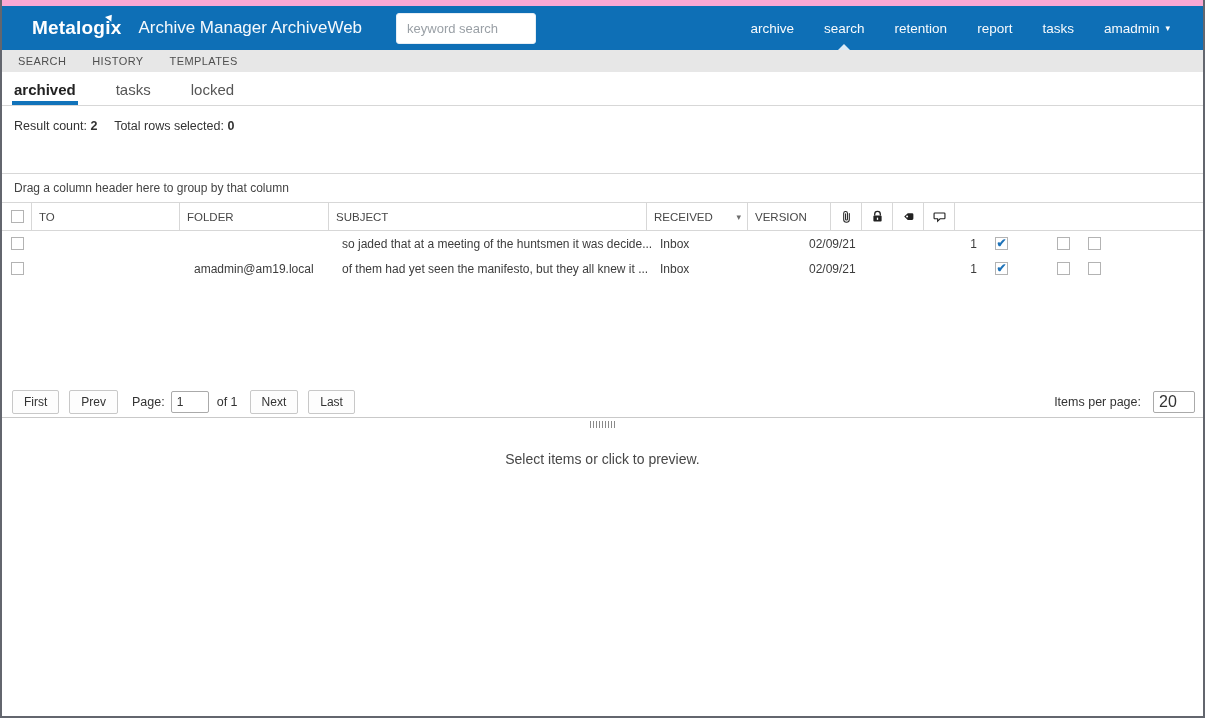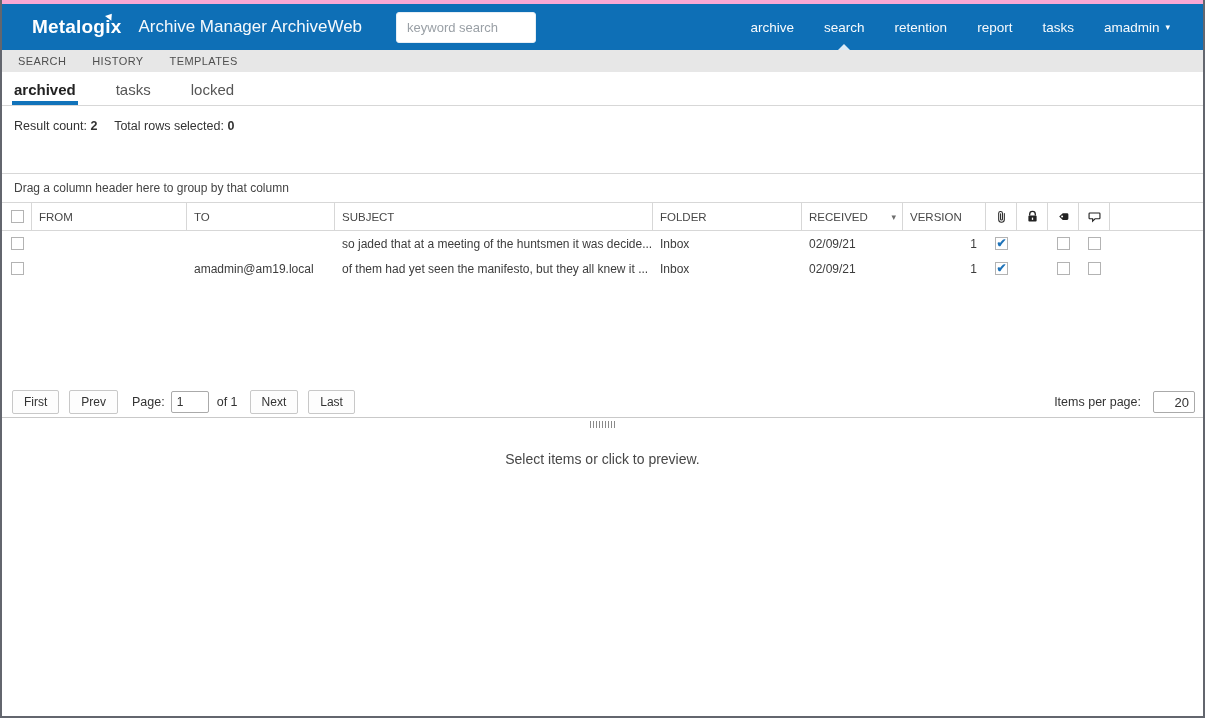--- a/index.html
+++ b/index.html
@@ -4,21 +4,21 @@
 <style>
   * { margin:0; padding:0; box-sizing:border-box; }
   body { font-family:"Liberation Sans", sans-serif; background:#fff; }
   .page {
     width:1205px; height:718px; display:flex; flex-direction:column;
     border-left:2px solid #63666e; border-right:2px solid #63666e; border-bottom:2px solid #63666e;
     background:#fff; overflow:hidden;
   }
   
   .appbar {
-    height:50px; flex:0 0 50px; background:#0e6fb6; border-top:4px solid #f9a8d4;
+    height:50px; flex:0 0 50px; background:#0e6fb6; border-top:6px solid #f9a8d4;
     display:flex; align-items:center; color:#fff;
   }
   .logo { position:relative; font-size:19px; font-weight:bold; letter-spacing:.2px; margin-left:30px; white-space:nowrap; }
   .logo::after {
     content:''; position:absolute; top:-3px; right:7px; width:0; height:0;
     border-left:4px solid transparent; border-right:4px solid transparent; border-bottom:6px solid #fff;
     transform:rotate(38deg);
   }
   .app-title { font-size:17px; font-weight:normal; margin-left:17px; color:rgba(255,255,255,.96); white-space:nowrap; }
   .kw-search {
@@ -84,22 +84,22 @@
     height:24px; padding:0 11px; margin-right:10px; cursor:pointer;
   }
   .pg-label { font-size:12.5px; color:#333; margin:0 6px 0 4px; }
   .pg-input {
     width:38px; height:22px; border:1px solid #aaa; border-radius:2px; font-size:12px; color:#333;
     padding:0 5px; margin-right:8px; outline:none; font-family:"Liberation Sans", sans-serif;
   }
   .pg-of { font-size:12.5px; color:#333; margin-right:12px; }
   .pager-right { margin-left:auto; display:flex; align-items:center; }
   .ipp-input {
-    width:42px; height:22px; border:1px solid #aaa; border-radius:2px; font-size:13px; color:#333;
-    padding:0 5px; margin-left:6px; outline:none; font-family:"Liberation Sans", sans-serif;text-align:right;
+    width:42px; height:22px; border:1px solid #aaa; border-radius:2px; font-size:16px; color:#333;
+    padding:0 5px; margin-left:6px; outline:none; font-family:"Liberation Sans", sans-serif;
   }
   
   .splitter { height:13px; flex:0 0 13px; display:flex; align-items:center; justify-content:center; cursor:row-resize; }
   .grip { width:26px; height:7px; background:repeating-linear-gradient(90deg,#8a8a8a 0 1px,transparent 1px 3px); }
   .preview { flex:1 1 auto; display:flex; justify-content:center; padding-top:20px; }
   .preview-msg { font-size:14px; color:#474747; }
 </style>
 </head>
 <body>
 
@@ -144,24 +144,23 @@
     </div>
   </div>
 
   <div class="group-hint">Drag a column header here to group by that column</div>
 
   <div class="grid">
     <div class="grid-row grid-head">
       <div class="cell c-check">
         <span class="cbx"></span>
       </div>
-      <div class="cell c-from">FROM</div>
       <div class="cell c-to">TO</div>
+      <div class="cell c-folder">FOLDER</div>
       <div class="cell c-subject">SUBJECT</div>
-      <div class="cell c-folder">FOLDER</div>
       <div class="cell c-received">
         <span>RECEIVED</span>
         <span class="sort-caret">▾</span>
       </div>
       <div class="cell c-version">VERSION</div>
       <div class="cell c-icon">
         <svg class="icon-svg" viewBox="0 0 16 16">
             <path d="M11 4.8 v6.4 a3 3 0 0 1 -6 0 V4.6 a2 2 0 0 1 4 0 v6.2 a1 1 0 0 1 -2 0 V5" fill="none" stroke="#222" stroke-width="1.1" stroke-linecap="round"></path>
           </svg>
       </div>

